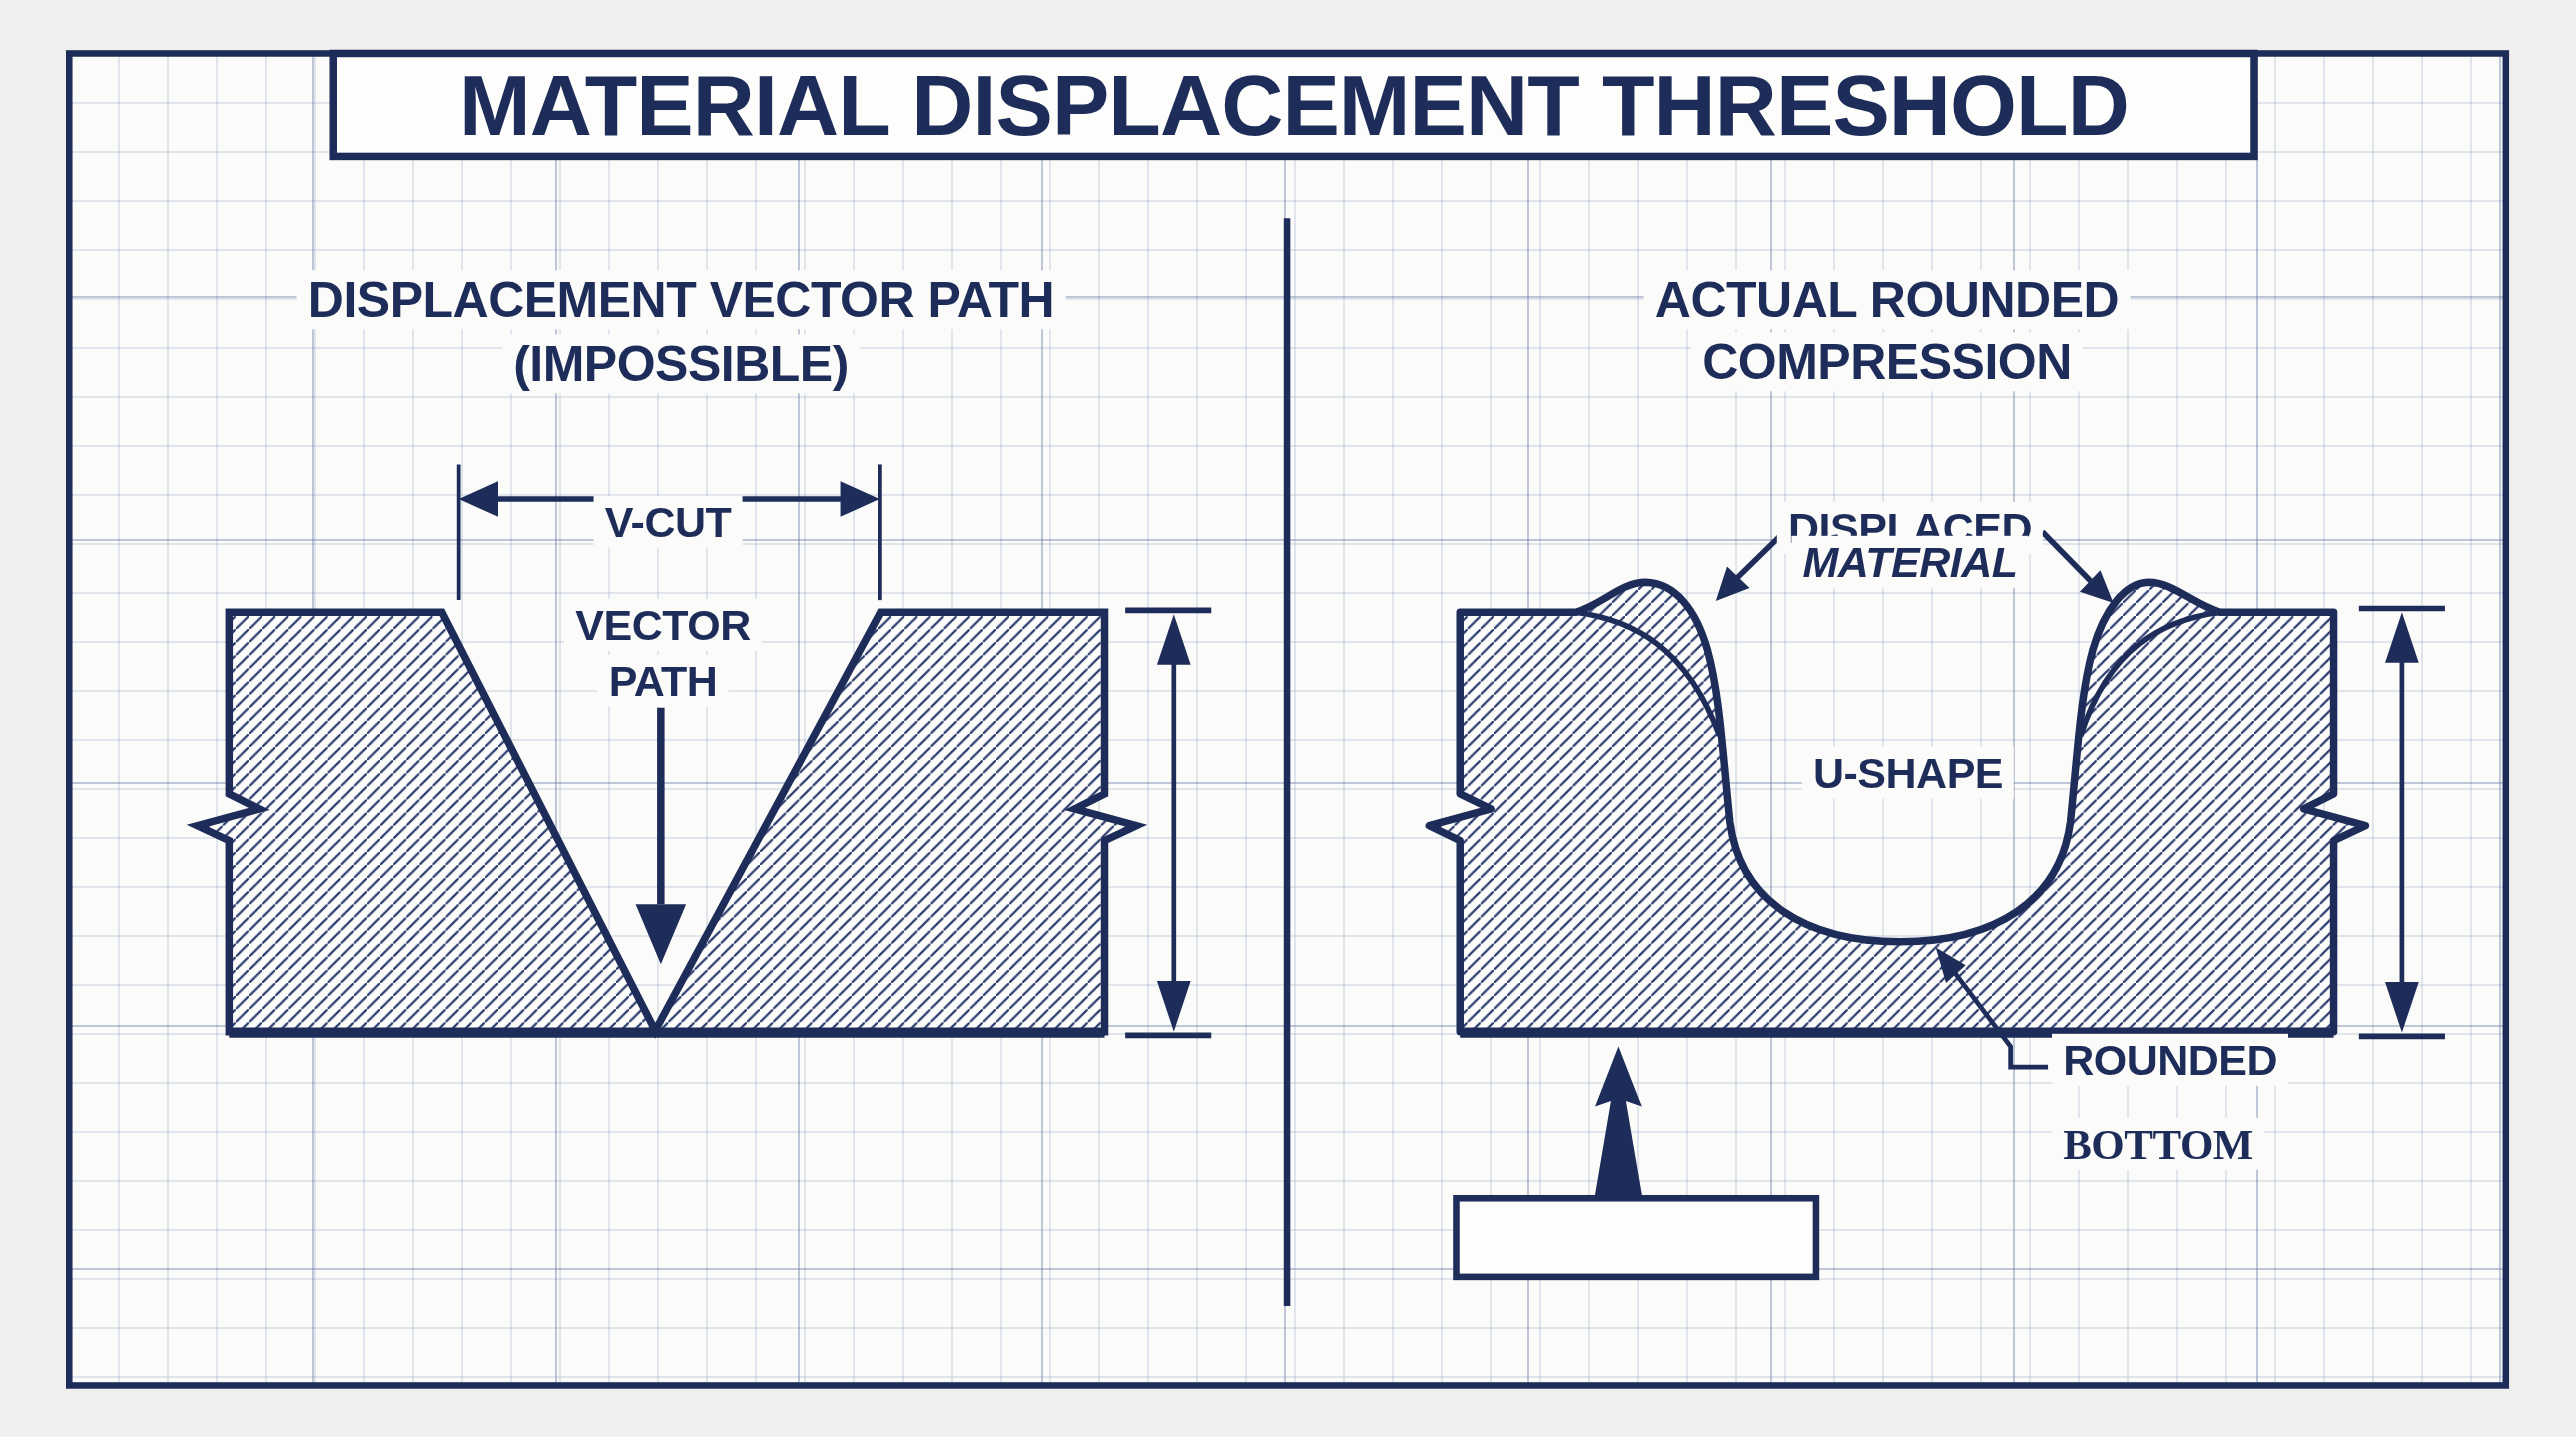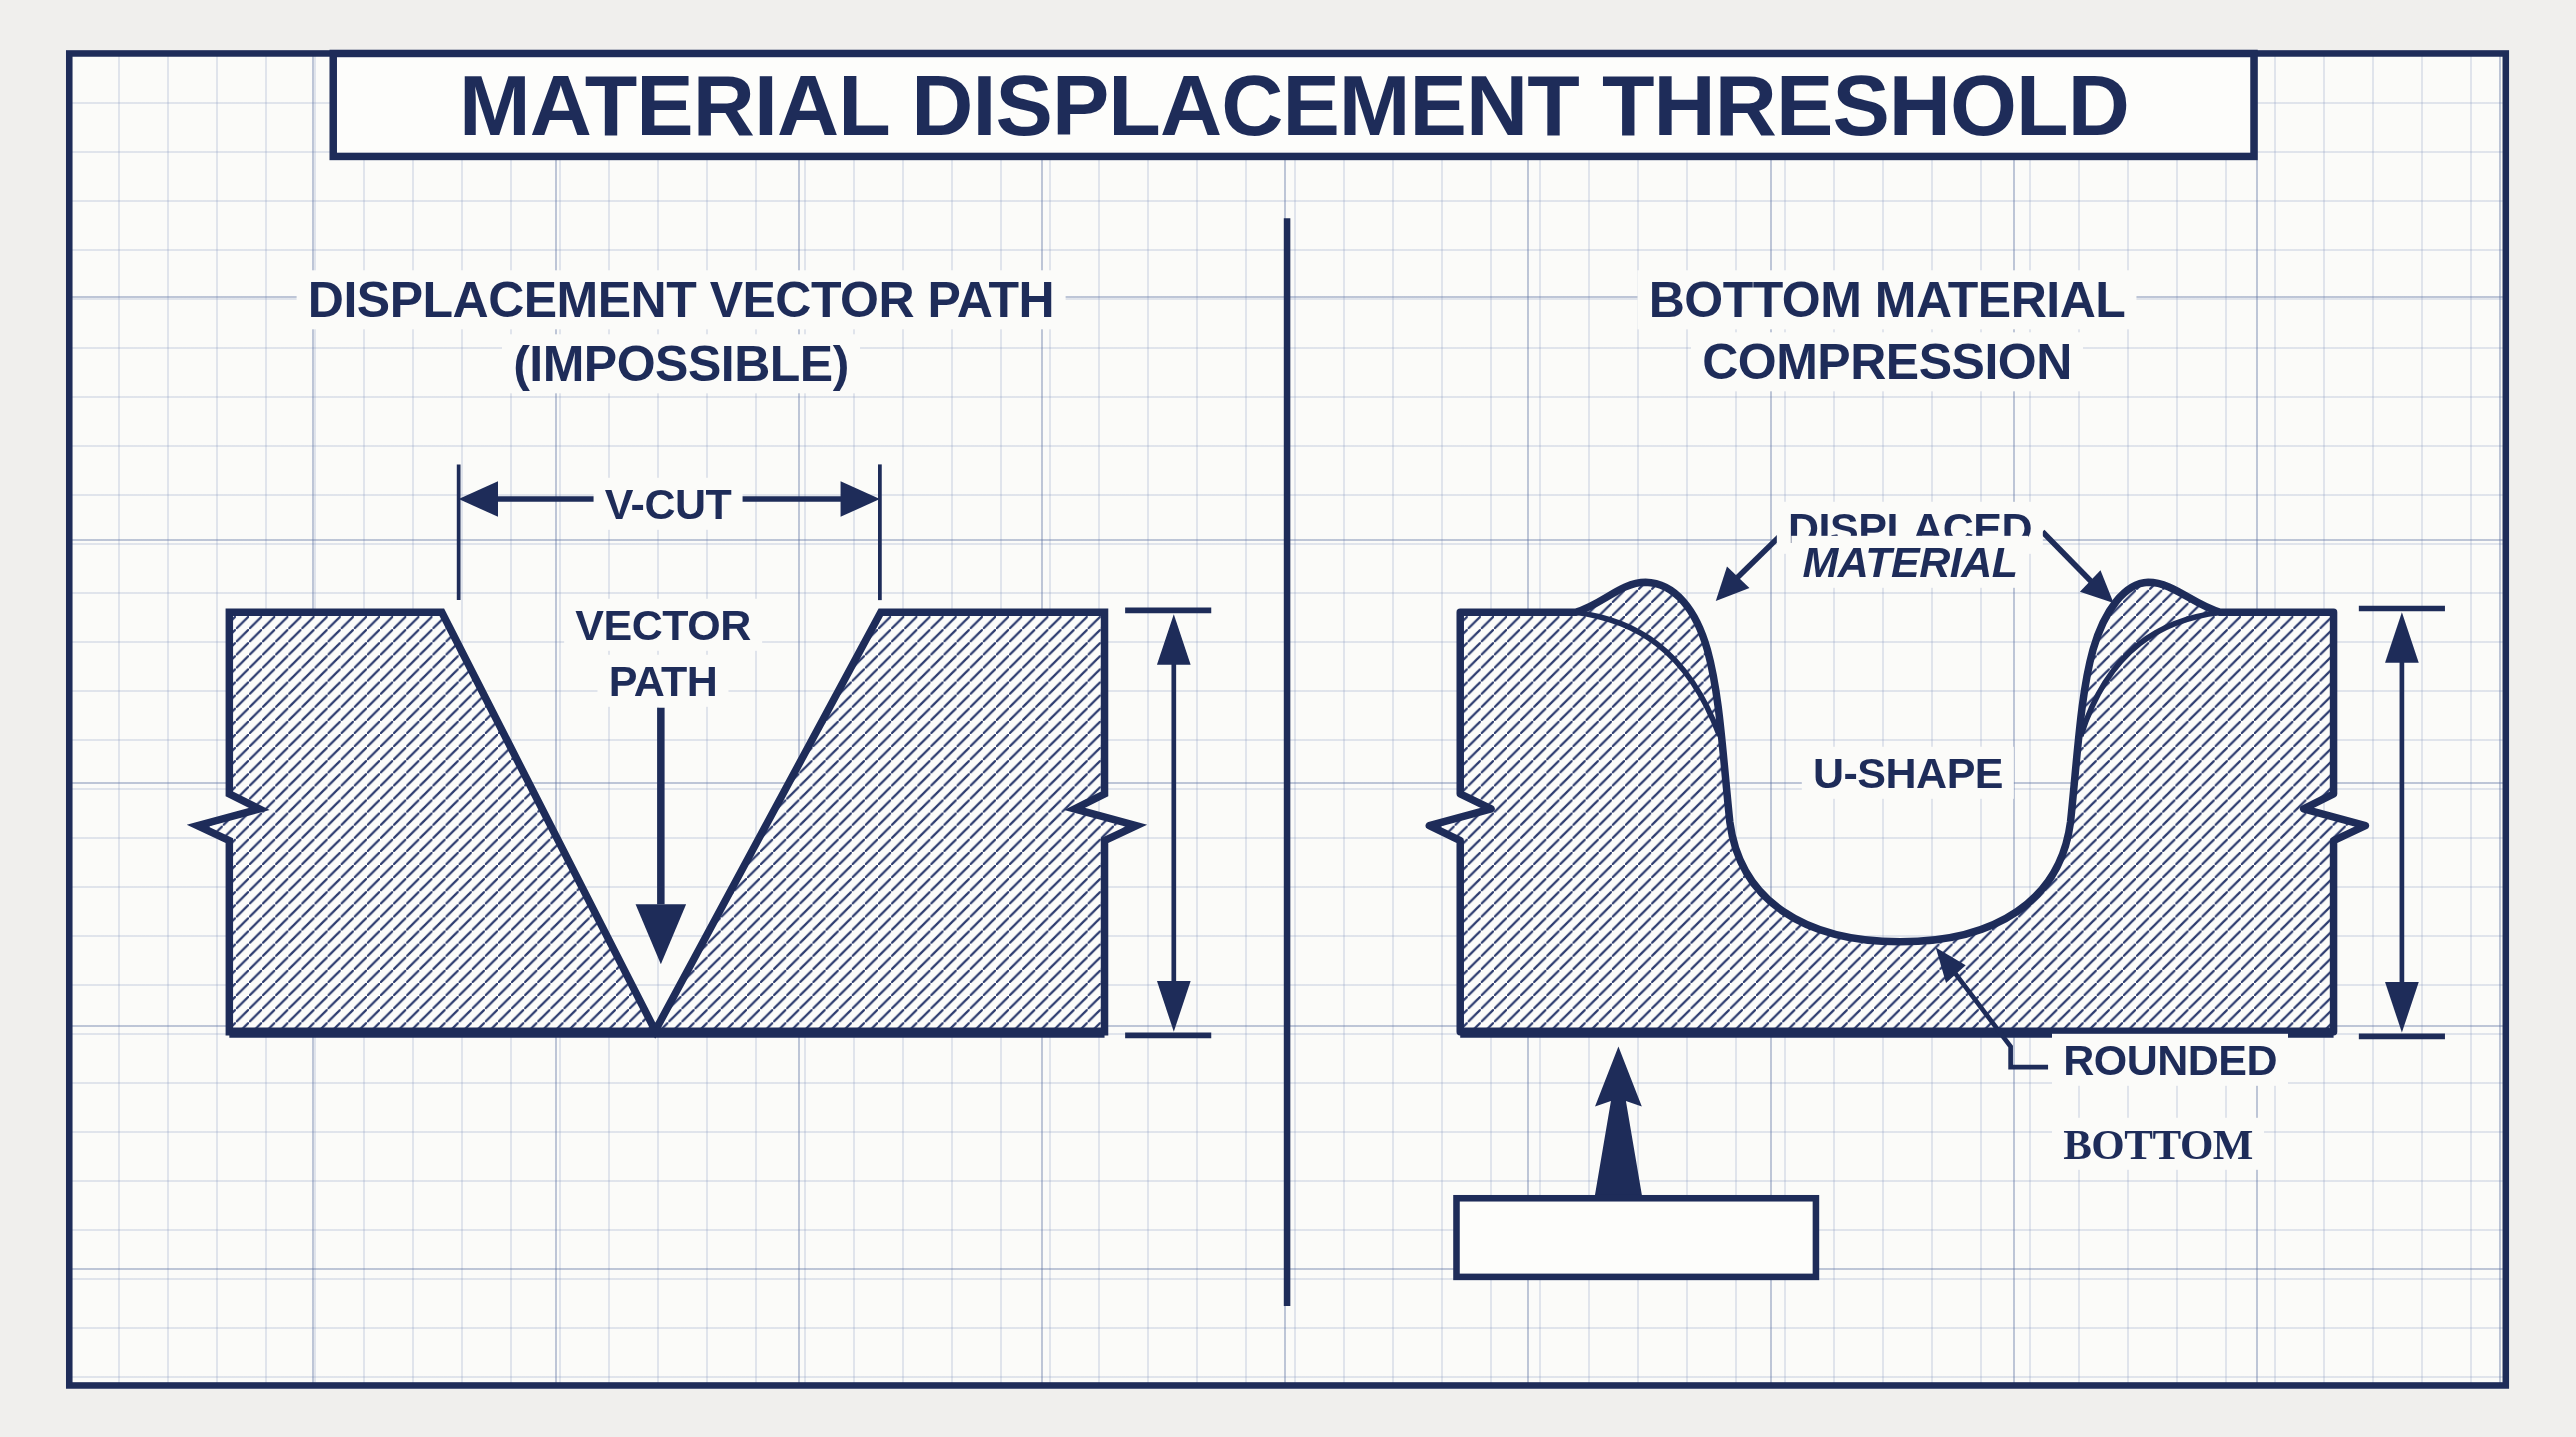--- a/index.html
+++ b/index.html
@@ -140,25 +140,25 @@
     <g>
       <rect x="1556" y="1280" width="384" height="84" fill="#fdfdfb" stroke="#1e2c59" stroke-width="7"></rect>
     </g>
   </svg>
 
   <div class="txt title center" style="left:1294px;top:105px;">MATERIAL DISPLACEMENT THRESHOLD</div>
 
   <div class="txt heading center" style="left:681px;top:300px;">DISPLACEMENT VECTOR PATH</div>
   <div class="txt heading center" style="left:681px;top:364px;">(IMPOSSIBLE)</div>
 
-  <div class="txt lbl center" style="left:668px;top:504px;">V-CUT</div>
+  <div class="txt lbl center" style="left:668px;top:522px;">V-CUT</div>
   <div class="txt lbl center" style="left:663px;top:625px;">VECTOR</div>
   <div class="txt lbl center" style="left:663px;top:681px;">PATH</div>
 
-  <div class="txt heading center" style="left:1887px;top:300px;">BOTTOM MATERIAL</div>
+  <div class="txt heading center" style="left:1887px;top:300px;">ACTUAL ROUNDED</div>
   <div class="txt heading center" style="left:1887px;top:362px;">COMPRESSION</div>
 
   <div class="txt lbl center" style="left:1910px;top:528px;">DISPLACED</div>
   <div class="txt lbl center" style="left:1910px;top:562px;font-style:italic;">MATERIAL</div>
 
   <div class="txt lbl center" style="left:1908px;top:773px;">U-SHAPE</div>
 
   <div class="txt lbl vcenter" style="left:2052px;top:1039px;margin-top:21px;">ROUNDED</div>
   <div class="txt lbl vcenter" style="left:2052px;top:1144px;font-family:Liberation Serif, serif;">BOTTOM</div>
 

